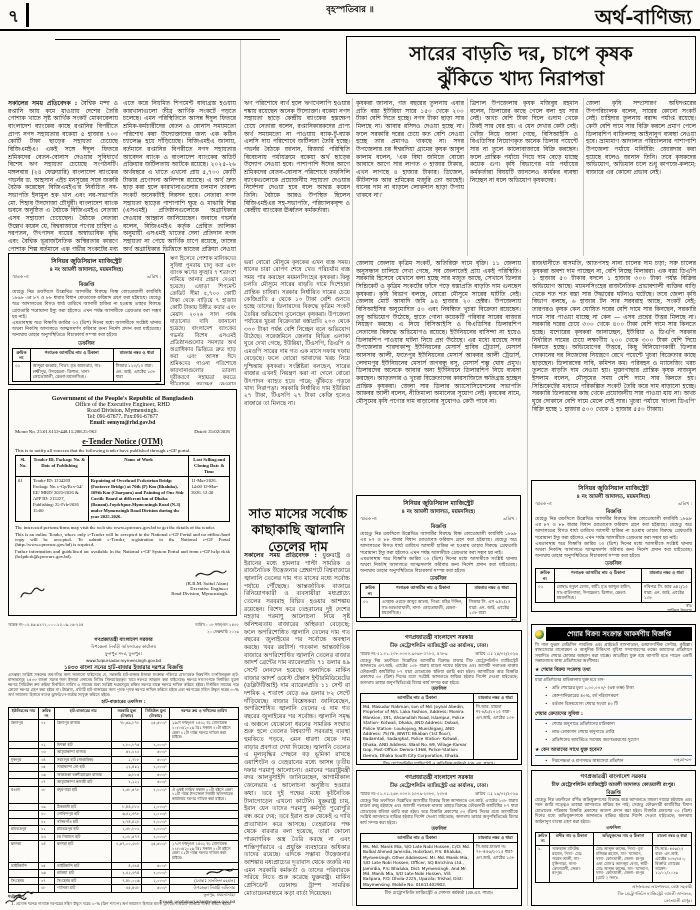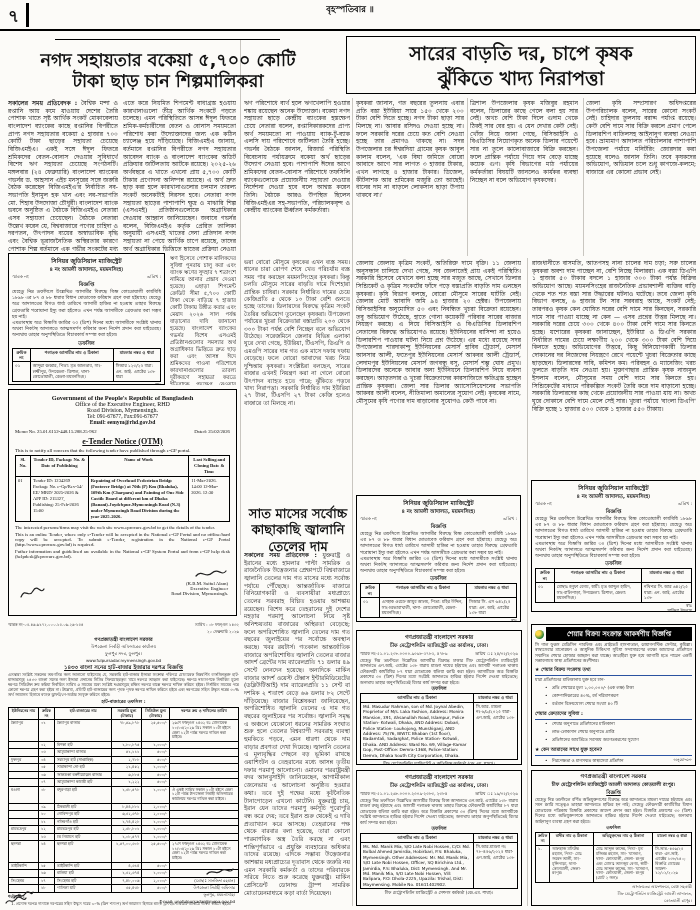--- a/index.html
+++ b/index.html
@@ -34,33 +34,30 @@
 </head>
 <body>
 
 <div class="page">
 
   <div class="abs" style="left:8px;top:3px;font-size:17px;font-weight:900;">৭</div>
   <div class="rule" style="left:26px;top:3px;width:3px;height:24px;"></div>
   <div class="abs c" style="left:250px;top:3px;width:200px;">
     <div class="b" style="font-size:8.5px;">বৃহস্পতিবার ॥</div>
   </div>
+  <div class="abs" style="right:8px;top:2px;font-size:20px;font-weight:900;">অর্থ-বাণিজ্য</div>
   <div class="rule" style="left:0;top:29px;width:700px;height:2px;"></div>
 
   <div class="hairline" style="left:240px;top:40px;height:575px;"></div>
   <div class="hairline" style="left:352px;top:98px;height:808px;"></div>
   <div class="hairline" style="left:467px;top:98px;height:158px;"></div>
   <div class="hairline" style="left:583px;top:98px;height:158px;"></div>
   <div class="hairline" style="left:527px;top:258px;height:648px;"></div>
 
   <div class="rule" style="left:55px;top:39px;width:225px;height:0.8px;"></div>
-  <div class="abs c" style="left:0px;top:50px;width:336px;font-size:17.5px;font-weight:900;line-height:1.22;">
-    <div>নগদ সহায়তার বকেয়া ৫,৭০০ কোটি</div>
-    <div>টাকা ছাড় চান শিল্পমালিকরা</div>
-  </div>
   <div class="abs clip j body-txt" style="left:8px;top:99px;width:110px;height:152px;">
     <span class="b">সকালের সময় প্রতিবেদক :</span>
     <span>বৈশ্বিক মন্দা ও রপ্তানি আয় কমে যাওয়ায় দেশের তৈরি পোশাক খাতে সৃষ্ট আর্থিক সংকট মোকাবেলায় বাংলাদেশ ব্যাংকের কাছে রপ্তানির বিপরীতে প্রাপ্য নগদ সহায়তার বকেয়া ৫ হাজার ৭০০ কোটি টাকা ছাড়ের সহায়তা চেয়েছে বিজিএমইএ। একই সঙ্গে ঈদুল ফিতরে শ্রমিকদের বেতন-বোনাস দেওয়ার সুবিধার্থে বিশেষ ঋণ সহায়তা চেয়েছে সংগঠনটি। মঙ্গলবার (২৪ ফেব্রুয়ারি) বাংলাদেশ ব্যাংকের গভর্নর ড. আহসান এইচ মনসুরের সঙ্গে জরুরি বৈঠক করেছেন বিজিএমইএ'র নির্বাচিত নব-সভাপতি ইনামুল হক খান এবং নব-সভাপতি মো. শিহাব উদদোজা চৌধুরী। বাংলাদেশ ব্যাংক ভবনে অনুষ্ঠিত এ বৈঠকে বিজিএমইএ নেতারা এসব সহায়তা চেয়েছেন। বৈঠকে নেতারা উল্লেখ করেন যে, বিশ্ববাজারে পণ্যের চাহিদা ও দরপতন, উৎপাদন ব্যয়ের অস্বাভাবিক বৃদ্ধি এবং বৈশ্বিক ভূরাজনৈতিক অস্থিরতার কারণে পোশাক শিল্প বর্তমানে এক গভীর সংকটের মধ্য দিয়ে যাচ্ছে। বিশেষ করে, জাহাজীকরণে বিলম্ব ও নির্ধারিত ব্যয় বৃদ্ধিতে ফেব্রুয়ারি মাসে উৎপাদন কার্যাদেশ মাত্র ১৯ দিনে নেমে এসেছে।</span>
   </div>
   <div class="abs clip j body-txt" style="left:123px;top:99px;width:113px;height:152px;">এতে করে নিয়মিত শিপমেন্ট বাধাগ্রস্ত হওয়ায় কারখানাগুলো তীব্র আর্থিক সংকটে পড়তে চলেছে। এমন পরিস্থিতিতে আসন্ন ঈদুল ফিতরে শ্রমিক-কর্মচারীদের বেতন ও বোনাস সময়মতো পরিশোধ করা উদ্যোক্তাদের জন্য এক কঠিন চ্যালেঞ্জ হয়ে দাঁড়িয়েছে। বিজিএমইএ জানায়, বর্তমানে রপ্তানির বিপরীতে নগদ সহায়তার আবেদন ব্যাংক ও বাংলাদেশ ব্যাংকের অডিট প্রক্রিয়ার জটিলতায় আটকে রয়েছে। ২০২৫-২৬ অর্থবছরে এ খাতে এখনো প্রায় ৫,৭০০ কোটি টাকার প্রণোদনা অনিষ্পন্ন রয়েছে। এ অর্থ দ্রুত ছাড় করা হলে কারখানাগুলোর চলমান তারল্য সংকট অনেকটাই নিরসন হবে। নেতারা নগদ সহায়তা ছাড়ের পাশাপাশি ক্ষুদ্র ও মাঝারি শিল্প (এসএমই) প্রতিষ্ঠানগুলোকে অগ্রাধিকার দেওয়ার আহ্বান জানিয়েছেন। জবাবে গভর্নর বলেন, বিজিএমইএ কর্তৃক প্রেরিত তালিকা অনুযায়ী এসএমই খাতের দেনা প্রতিদান নগদ সহায়তা না পেয়ে আর্থিক চাপে রয়েছে, তাদের অর্থ অগ্রাধিকার ভিত্তিতে ছাড়ের প্রক্রিয়া নেওয়া হবে।</div>
   <div class="abs clip j body-txt" style="left:244px;top:99px;width:106px;height:156px;">ঋণ পরিশোধে ব্যর্থ হলে ঋণখেলাপি হওয়ার শঙ্কায় রয়েছেন অনেক উদ্যোক্তা। বকেয়া নগদ সহায়তা ছাড়ে কেন্দ্রীয় ব্যাংকের হস্তক্ষেপ চেয়ে নেতারা বলেন, রপ্তানিকারকদের প্রাপ্য অর্থ সময়মতো না পাওয়ায় ব্যাক-টু-ব্যাক এলসি দায় পরিশোধে জটিলতা তৈরি হচ্ছে। গভর্নর বৈঠকে জানান, রিজার্ভ পরিস্থিতি বিবেচনায় পর্যায়ক্রমে বকেয়া অর্থ ছাড়ের উদ্যোগ নেওয়া হবে। পাশাপাশি ঈদের আগে শ্রমিকদের বেতন-বোনাস পরিশোধে তফসিলি ব্যাংকগুলোকে প্রয়োজনীয় সহায়তা দেওয়ার নির্দেশনা দেওয়া হবে বলে আশ্বস্ত করেন তিনি। বৈঠকে আরও উপস্থিত ছিলেন বিজিএমইএর সহ-সভাপতি, পরিচালকবৃন্দ ও কেন্দ্রীয় ব্যাংকের ঊর্ধ্বতন কর্মকর্তারা।</div>
   <div class="abs clip j" style="left:170px;top:255px;width:66px;height:130px;font-size:5.4px;line-height:1.3;">ঋণ হিসেবে পোশাক মালিকদের সুবিধা পুনরায় চালু করা এবং ব্যাংক ঋণের সুদহার ৭ শতাংশে নামিয়ে আনার প্রস্তাব দেওয়া হয়েছে। এছাড়া শিপমেন্ট ক্রেডিট সীমা ৫,৭০০ কোটি টাকা থেকে বাড়িয়ে ৭ হাজার কোটি টাকায় উন্নীত করার এবং মেয়াদ ২০২৬ সাল পর্যন্ত বাড়ানোর দাবি জানানো হয়েছে। বাংলাদেশ ব্যাংকের গভর্নর বিশেষ এসএমই প্রতিষ্ঠানগুলোর সমস্যার অর্থ অগ্রাধিকার ভিত্তিতে দ্রুত ছাড় করা এবং আসন্ন ঈদে শ্রমিকদের পাওনা পরিশোধে কারখানাগুলোর তারল্য দূরীকরণে সহায়তা করতে ইতিবাচক পদক্ষেপ নেওয়ার আশ্বাস দিয়েছেন।</div>
 
   <div class="abs boxed clip" style="left:8px;top:253px;width:157px;height:132px;padding:2px 3px;">
     <div class="c b" style="font-size:5.8px;">সিনিয়র জুডিসিয়াল ম্যাজিস্ট্রেট</div>

